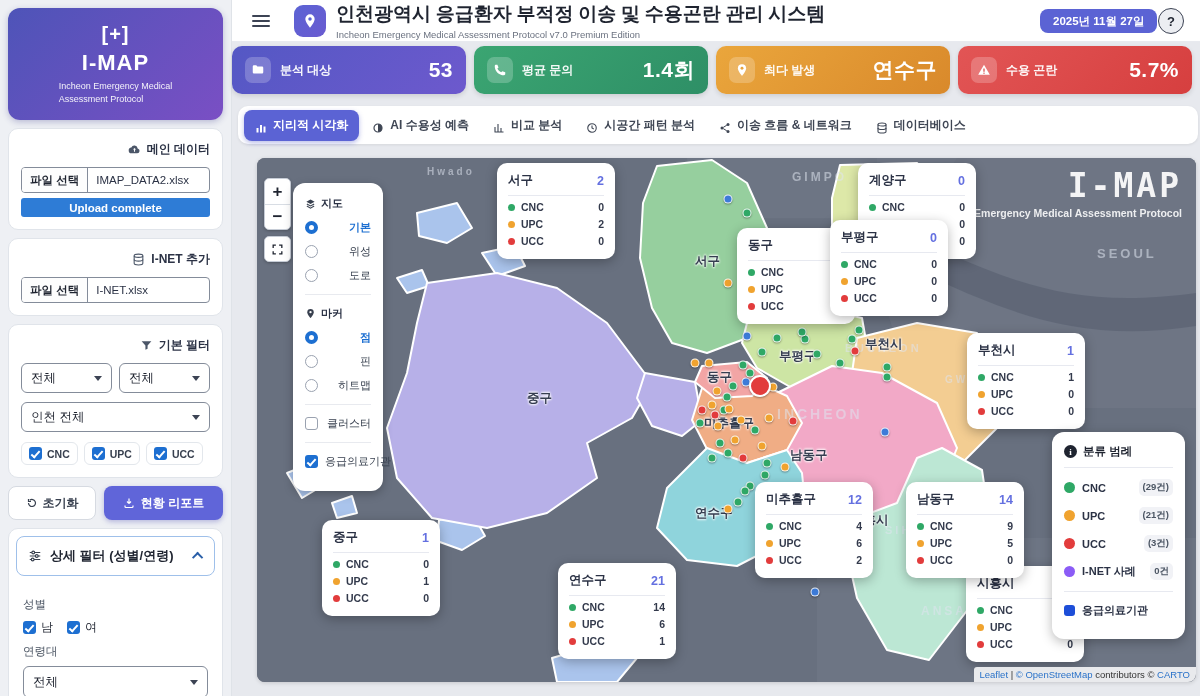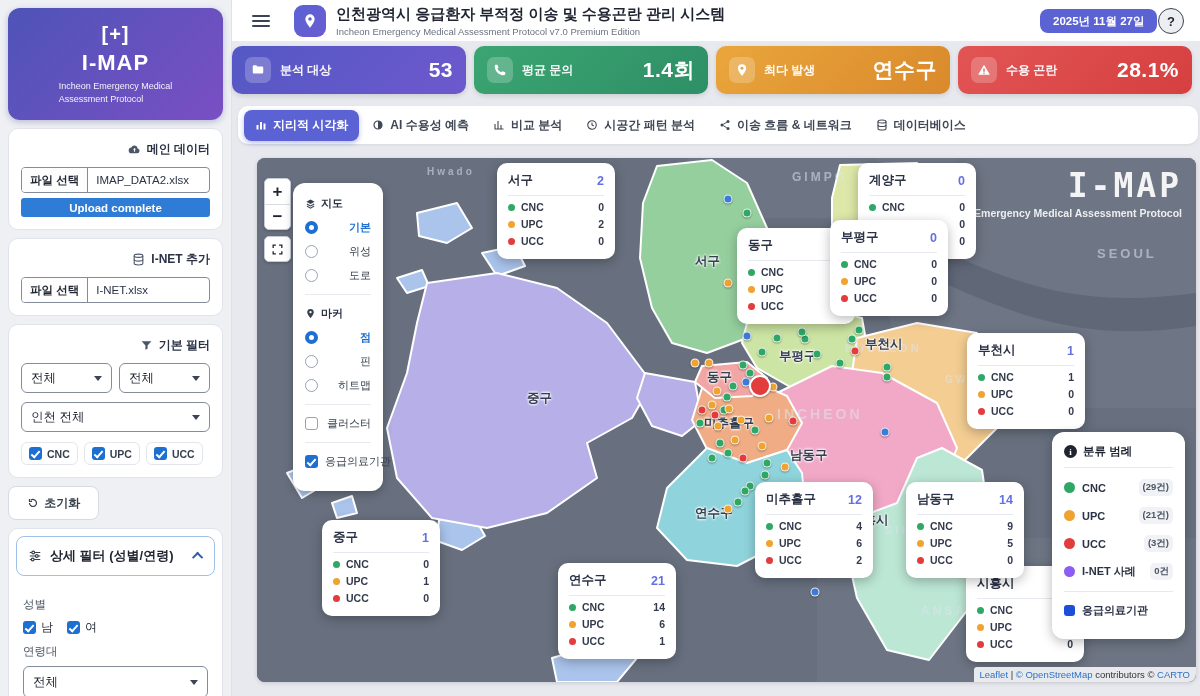--- a/index.html
+++ b/index.html
@@ -42,40 +42,40 @@
   .gender-row { display:flex; gap:14px; align-items:center; }
   .gender-item { display:flex; align-items:center; gap:5px; font-size:12px; color:#1f2430; }
 
   
   .main-header { position:absolute; left:232px; top:0; width:968px; height:42px; background:#fff; border-bottom:1px solid #e8eaef; display:flex; align-items:center; }
   .hamburger { width:18px; height:12px; margin-left:20px; display:flex; flex-direction:column; justify-content:space-between; }
   .hamburger span { height:2px; background:#3c4354; border-radius:2px; }
   .app-icon { width:32px; height:32px; border-radius:9px; background:linear-gradient(135deg,#5b63d4,#6a5bd0); margin-left:24px; display:flex; align-items:center; justify-content:center; }
   .app-icon svg { width:16px; height:16px; color:#fff; }
   .htitles { margin-left:10px; }
-  .htitle { font-size:15px; font-weight:bold; color:#1f2430; }
+  .htitle { font-size:19px; font-weight:bold; color:#1f2430;font-family:Liberation Serif, serif; }
   .hsub { font-size:9.5px; color:#6b7280; margin-top:2px; }
   .date-pill { position:absolute; left:1040px; top:9px; height:24px; padding:0 13px; background:#5b63d4; border-radius:8px; color:#fff; font-size:11.5px; font-weight:bold; display:flex; align-items:center; }
   .help-btn { position:absolute; left:1158px; top:8px; width:26px; height:26px; border-radius:50%; background:#eceef2; color:#1f2430; font-size:13px; font-weight:bold; display:flex; align-items:center; justify-content:center; border:1.5px solid #3c4354; }
 
   
   .stats { position:absolute; left:232px; top:46px; width:960px; height:48px; display:flex; gap:8px; }
   .stat { flex:1; border-radius:10px; display:flex; align-items:center; padding:0 13px; color:#fff; box-shadow:0 2px 5px rgba(0,0,0,.12); }
   .stat-1 { background:linear-gradient(135deg,#5458c4,#6d59cd); }
   .stat-2 { background:linear-gradient(135deg,#3ba572,#2e8f66); }
   .stat-3 { background:linear-gradient(135deg,#eaa63c,#d9892b); }
   .stat-4 { background:linear-gradient(135deg,#e25555,#d63f3f); }
   .stat-ic { width:26px; height:26px; border-radius:7px; background:rgba(255,255,255,.22); display:flex; align-items:center; justify-content:center; }
   .stat-ic svg { width:14px; height:14px; color:#fff; }
   .stat-label { font-size:12px; font-weight:bold; margin-left:9px; opacity:.95; }
   .stat-value { margin-left:auto; font-size:21px; font-weight:bold; letter-spacing:.5px; }
 
   
   .tabbar { position:absolute; left:238px; top:106px; width:960px; height:38px; background:#fff; border-radius:10px; box-shadow:0 1px 3px rgba(0,0,0,.08); display:flex; align-items:center; padding:0 6px; gap:2px; }
-  .tab { display:flex; align-items:center; gap:6px; font-size:12px; font-weight:bold; color:#3f4654; padding:7px 11px; border-radius:8px; }
+  .tab { display:flex; align-items:flex-end; gap:6px; font-size:12px; font-weight:bold; color:#3f4654; padding:7px 11px; border-radius:8px; }
   .tab svg { width:12px; height:12px; }
   .tab.active { background:#5b63d4; color:#fff; box-shadow:0 2px 5px rgba(80,90,200,.4); }
 
   
   .map { position:absolute; left:257px; top:158px; width:939px; height:524px; border-radius:8px; overflow:hidden; background:#68707f; box-shadow:0 1px 4px rgba(0,0,0,.15); }
   .map svg.base { position:absolute; left:0; top:0; z-index:0; }
   .city-label { position:absolute; z-index:1; color:rgba(222,227,238,.55); font-weight:bold; letter-spacing:3px; white-space:nowrap; }
   .district-label { position:absolute; z-index:2; color:#353d50; font-weight:bold; font-size:12.5px; white-space:nowrap; text-shadow:0 0 3px #fff, 0 1px 2px rgba(255,255,255,.9), 0 -1px 2px rgba(255,255,255,.9); }
   .wm { position:absolute; right:14px; top:8px; z-index:2; text-align:right; }
   .wm-title { font-family:"DejaVu Sans Mono", monospace; font-size:33px; font-weight:bold; color:rgba(255,255,255,.92); letter-spacing:3px; }
@@ -196,20 +196,27 @@
   </div>
 
   <div class="btn-row">
     <div class="btn-reset">
       <svg viewBox="0 0 24 24" fill="none" stroke="currentColor" stroke-width="2.4">
           <path d="M5 12a7 7 0 1 0 2.5-5.4"></path>
           <path d="M5 4v5h5"></path>
         </svg>
       <span>초기화</span>
     </div>
+    <div class="btn-report">
+      <svg viewBox="0 0 24 24" fill="none" stroke="currentColor" stroke-width="2.4">
+          <path d="M12 3v10m0 0 4-4m-4 4-4-4"></path>
+          <path d="M4 17v2a2 2 0 0 0 2 2h12a2 2 0 0 0 2-2v-2"></path>
+        </svg>
+      <span>현황 리포트</span>
+    </div>
   </div>
 
   <div class="detail-card">
     <div class="detail-head">
       <svg viewBox="0 0 24 24" fill="none" stroke="currentColor" stroke-width="2">
           <path d="M3 6h18M3 12h18M3 18h18"></path>
           <circle cx="9" cy="6" r="2.4" fill="#fff"></circle>
           <circle cx="15" cy="12" r="2.4" fill="#fff"></circle>
           <circle cx="8" cy="18" r="2.4" fill="#fff"></circle>
         </svg>
@@ -288,21 +295,21 @@
   </div>
   <div class="stat stat-4">
     <span class="stat-ic">
         <svg viewBox="0 0 24 24" fill="currentColor">
           <path d="M12 3 22 20H2z"></path>
           <rect x="11" y="9.5" width="2" height="5.5" fill="#d63f3f"></rect>
           <rect x="11" y="16.5" width="2" height="2" fill="#d63f3f"></rect>
         </svg>
       </span>
     <span class="stat-label">수용 곤란</span>
-    <span class="stat-value">28.1%</span>
+    <span class="stat-value">5.7%</span>
   </div>
 </div>
 
 <div class="tabbar">
   <div class="tab active">
     <svg viewBox="0 0 24 24" fill="currentColor">
         <rect x="3" y="12" width="4" height="9"></rect>
         <rect x="10" y="6" width="4" height="15"></rect>
         <rect x="17" y="9" width="4" height="12"></rect>
       </svg>

